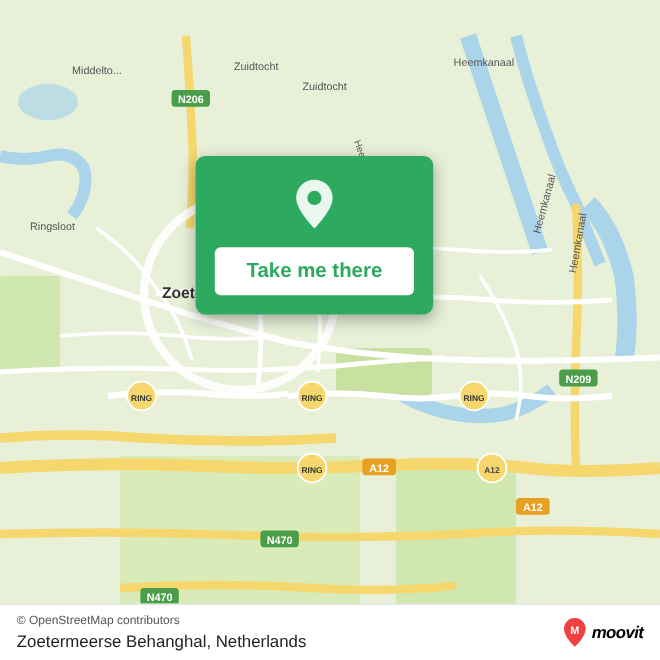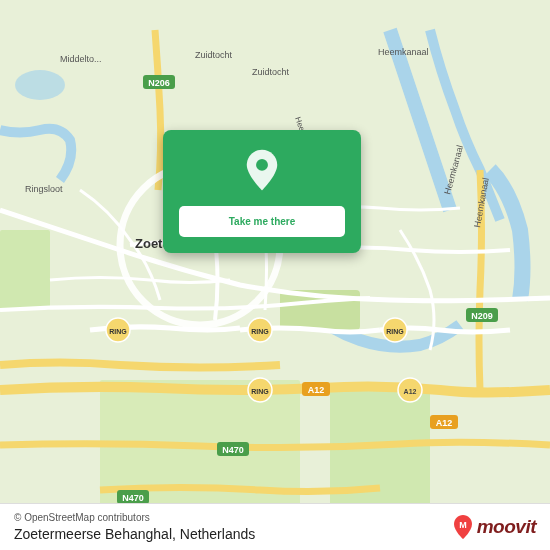--- a/index.html
+++ b/index.html
@@ -47,21 +47,21 @@
       height: 44px;
       margin-bottom: 14px;
     }
 
     .popup-btn {
       background-color: white;
       color: #2daa5f;
       border: none;
       border-radius: 5px;
       padding: 10px 20px;
-      font-size: 10px;
+      font-size: 17px;
       font-weight: 600;
       cursor: pointer;
       width: 100%;
       text-align: center;
     }
 
     
     .bottom-bar {
       position: absolute;
       bottom: 0;
@@ -98,23 +98,23 @@
       align-items: center;
       gap: 3px;
     }
 
     .moovit-pin {
       width: 22px;
       height: 26px;
     }
 
     .moovit-text {
-      font-size: 19px;
+      font-size: 14px;
       font-weight: bold;
-      color: #7f1d1d;
+      color: #000000;
       font-style: italic;
       letter-spacing: -0.5px;
     }
   </style>
 </head>
 <body>
 
 <div id="map-container">
 
   <svg class="map-svg" viewBox="0 0 550 490" xmlns="http://www.w3.org/2000/svg">

